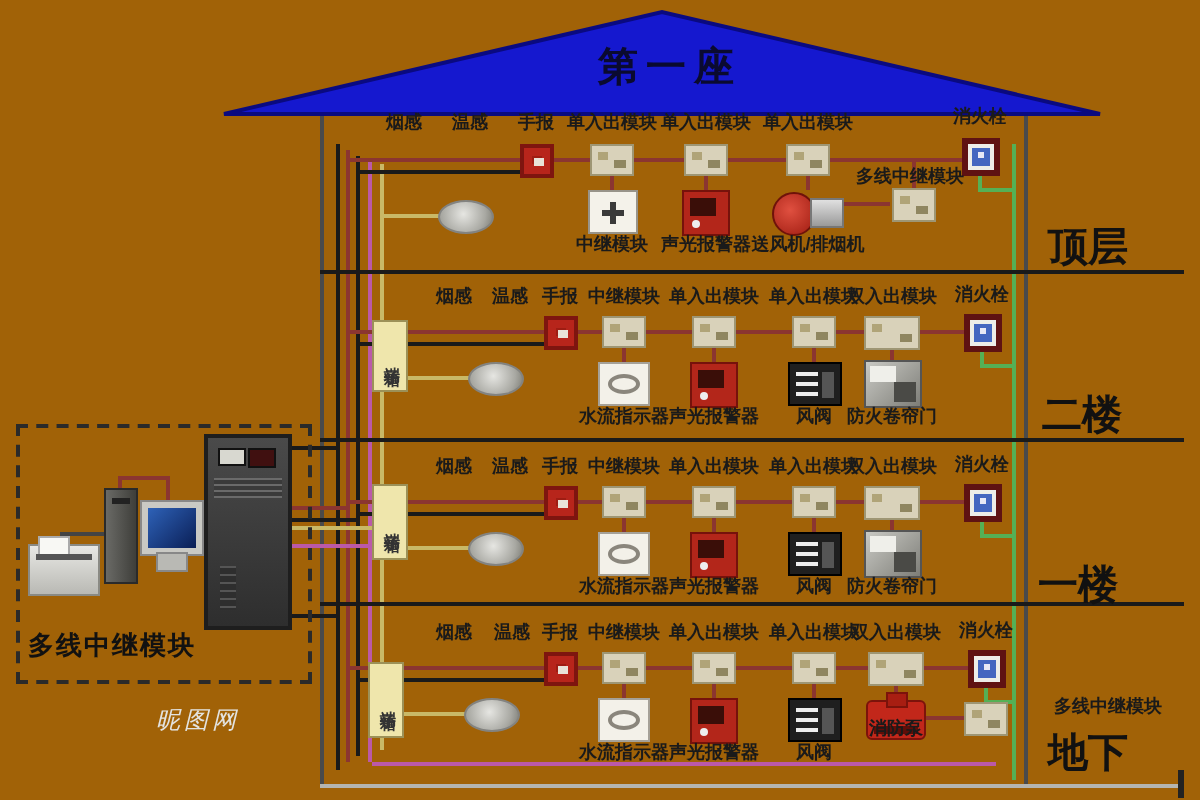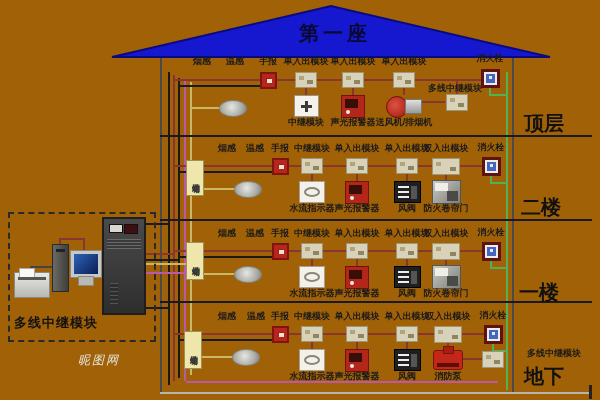--- a/index.html
+++ b/index.html
@@ -267,21 +267,21 @@
       <div class="dev-label" style="left: 357px; top: 372px; position: absolute;">声光报警器</div>
       <div class="dev-label" style="left: 407px; top: 312px; position: absolute;">单入出模块</div>
       <div class="device module" style="left: 396px; top: 326px; width: 22px; height: 16px; position: absolute;"></div>
       <div style="left: 406px; top: 342px; width: 2px; height: 7px; background: rgb(139, 53, 48); z-index: 1; position: absolute;"></div>
       <div class="device valve" style="left: 393.5px; top: 349px; width: 27px; height: 22px; position: absolute;"></div>
       <div class="dev-label" style="left: 407px; top: 372px; position: absolute;">风阀</div>
       <div class="dev-label" style="left: 448px; top: 312px; position: absolute;">双入出模块</div>
       <div class="device module" style="left: 434px; top: 325.5px; width: 28px; height: 17px; position: absolute;"></div>
       <div style="left: 447px; top: 342px; width: 2px; height: 7px; background: rgb(139, 53, 48); z-index: 1; position: absolute;"></div>
       <div class="device pump" style="left: 433px; top: 350px; width: 30px; height: 20px; position: absolute;"></div>
-      <div class="dev-label" style="left: 448px; top: 372px; position: absolute;">消防泵</div>
+      <div class="dev-label" style="left: 448px; top: 360px; position: absolute;">消防泵</div>
       <div class="device hydrant" style="left: 483.5px; top: 324.5px; width: 19px; height: 19px; position: absolute;"></div>
       <div class="dev-label" style="left: 493px; top: 311px; position: absolute;">消火栓</div>
       <div style="left: 492px; top: 344px; width: 2px; height: 8px; background: rgb(85, 176, 85); z-index: 1; position: absolute;"></div>
       <div style="left: 492px; top: 350px; width: 15px; height: 2px; background: rgb(85, 176, 85); z-index: 1; position: absolute;"></div>
       <div class="device module" style="left: 482px; top: 350.5px; width: 22px; height: 17px; position: absolute;"></div>
       <div class="dev-label left-align" style="left: 527px; top: 349px; position: absolute;">多线中继模块</div>
       <div style="left: 492px; top: 344px; width: 2px; height: 6px; background: rgb(85, 176, 85); z-index: 1; position: absolute;"></div>
       <div style="left: 463px; top: 358px; width: 19px; height: 2px; background: rgb(139, 53, 48); z-index: 1; position: absolute;"></div>
       <div class="tbox" style="left: 186px; top: 160px; width: 16px; height: 34px;">
         <span>端子箱</span>

